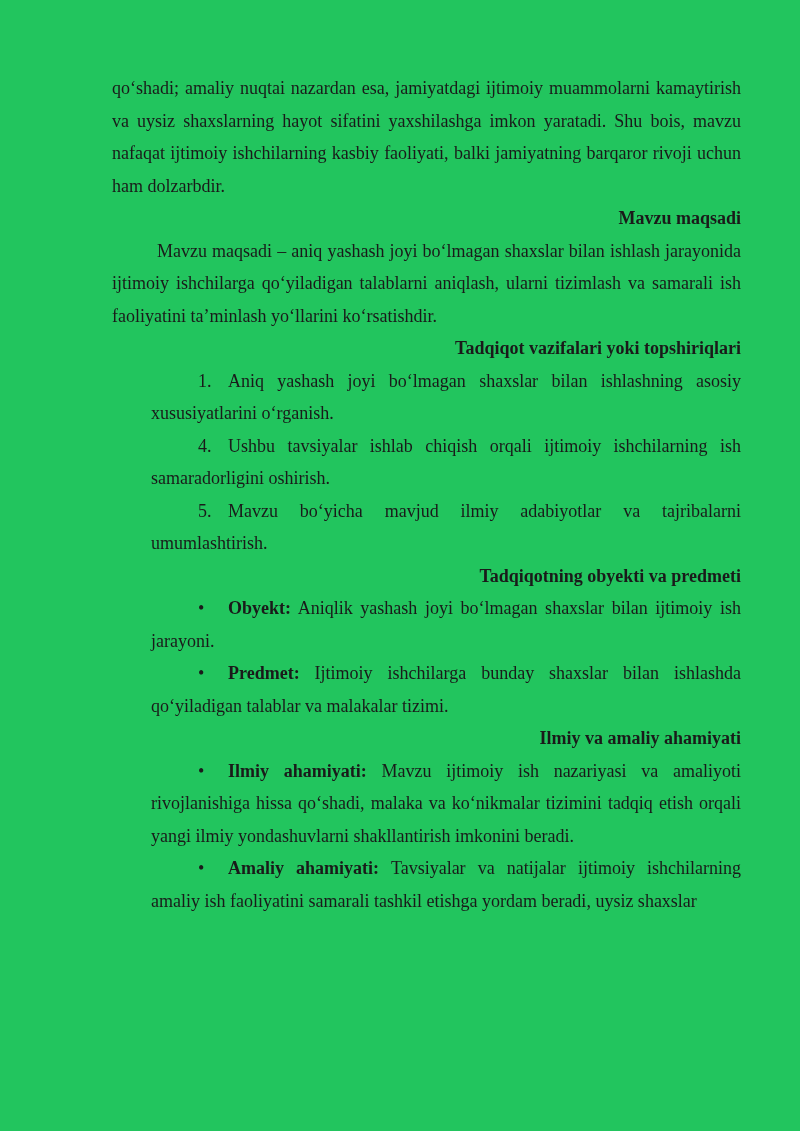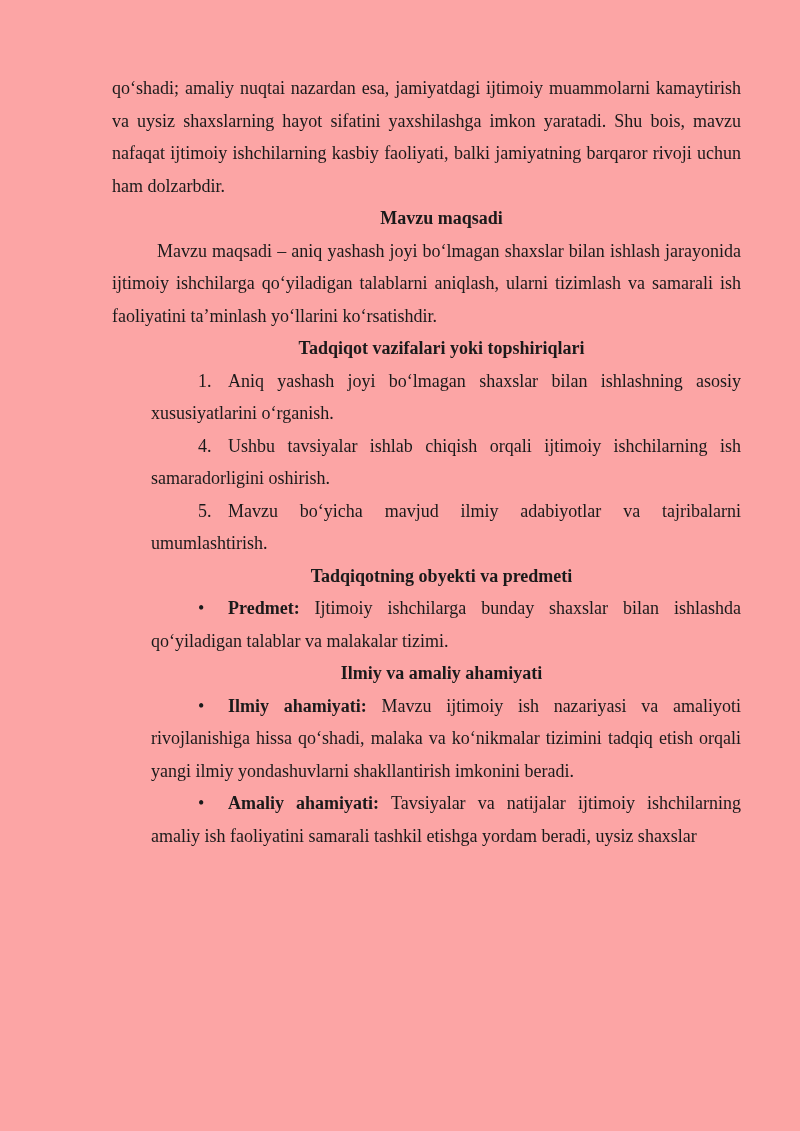--- a/index.html
+++ b/index.html
@@ -5,37 +5,37 @@
   html, body {
     margin: 0;
     padding: 0;
     background: #ffffff;
   }
   .page {
     position: relative;
     width: 800px;
     height: 1131px;
     margin: 0 auto;
-    background: #fca5a5;
+    background: #22c55e;
     color: #1a1a1a;
     font-family: "Liberation Serif", "DejaVu Serif", serif;
     font-size: 18px;
     line-height: 32.5px;
     box-sizing: border-box;
     padding: 72px 59px 8px 112px;
     overflow: hidden;
   }
   .page p {
     margin: 0;
     text-align: justify;
   }
   p.heading {
     font-weight: bold;
     margin-left: 30px;
-    text-align: center;
+    text-align: right;
   }
   p.para.indent {
     text-indent: 45px;
   }
   p.item {
     margin-left: 39px;
     text-indent: 47px;
   }
   p.item .marker {
     display: inline-block;
@@ -62,20 +62,21 @@
   <p class="item"><span class="marker">1.</span><span>Aniq yashash joyi bo‘lmagan shaxslar bilan ishlashning asosiy xususiyatlarini o‘rganish.</span></p>
 
 
 
   <p class="item"><span class="marker">4.</span><span>Ushbu tavsiyalar ishlab chiqish orqali ijtimoiy ishchilarning ish samaradorligini oshirish.</span></p>
 
   <p class="item"><span class="marker">5.</span><span>Mavzu bo‘yicha mavjud ilmiy adabiyotlar va tajribalarni umumlashtirish.</span></p>
 
   <p class="heading">Tadqiqotning obyekti va predmeti</p>
 
+  <p class="item"><span class="marker">•</span><b>Obyekt:</b> <span>Aniqlik yashash joyi bo‘lmagan shaxslar bilan ijtimoiy ish jarayoni.</span></p>
 
   <p class="item"><span class="marker">•</span><b>Predmet:</b> <span>Ijtimoiy ishchilarga bunday shaxslar bilan ishlashda qo‘yiladigan talablar va malakalar tizimi.</span></p>
 
   <p class="heading">Ilmiy va amaliy ahamiyati</p>
 
   <p class="item"><span class="marker">•</span><b>Ilmiy ahamiyati:</b> <span>Mavzu ijtimoiy ish nazariyasi va amaliyoti rivojlanishiga hissa qo‘shadi, malaka va ko‘nikmalar tizimini tadqiq etish orqali yangi ilmiy yondashuvlarni shakllantirish imkonini beradi.</span></p>
 
   <p class="item"><span class="marker">•</span><b>Amaliy ahamiyati:</b> <span>Tavsiyalar va natijalar ijtimoiy ishchilarning amaliy ish faoliyatini samarali tashkil etishga yordam beradi, uysiz shaxslar</span></p>
 
 </main>

